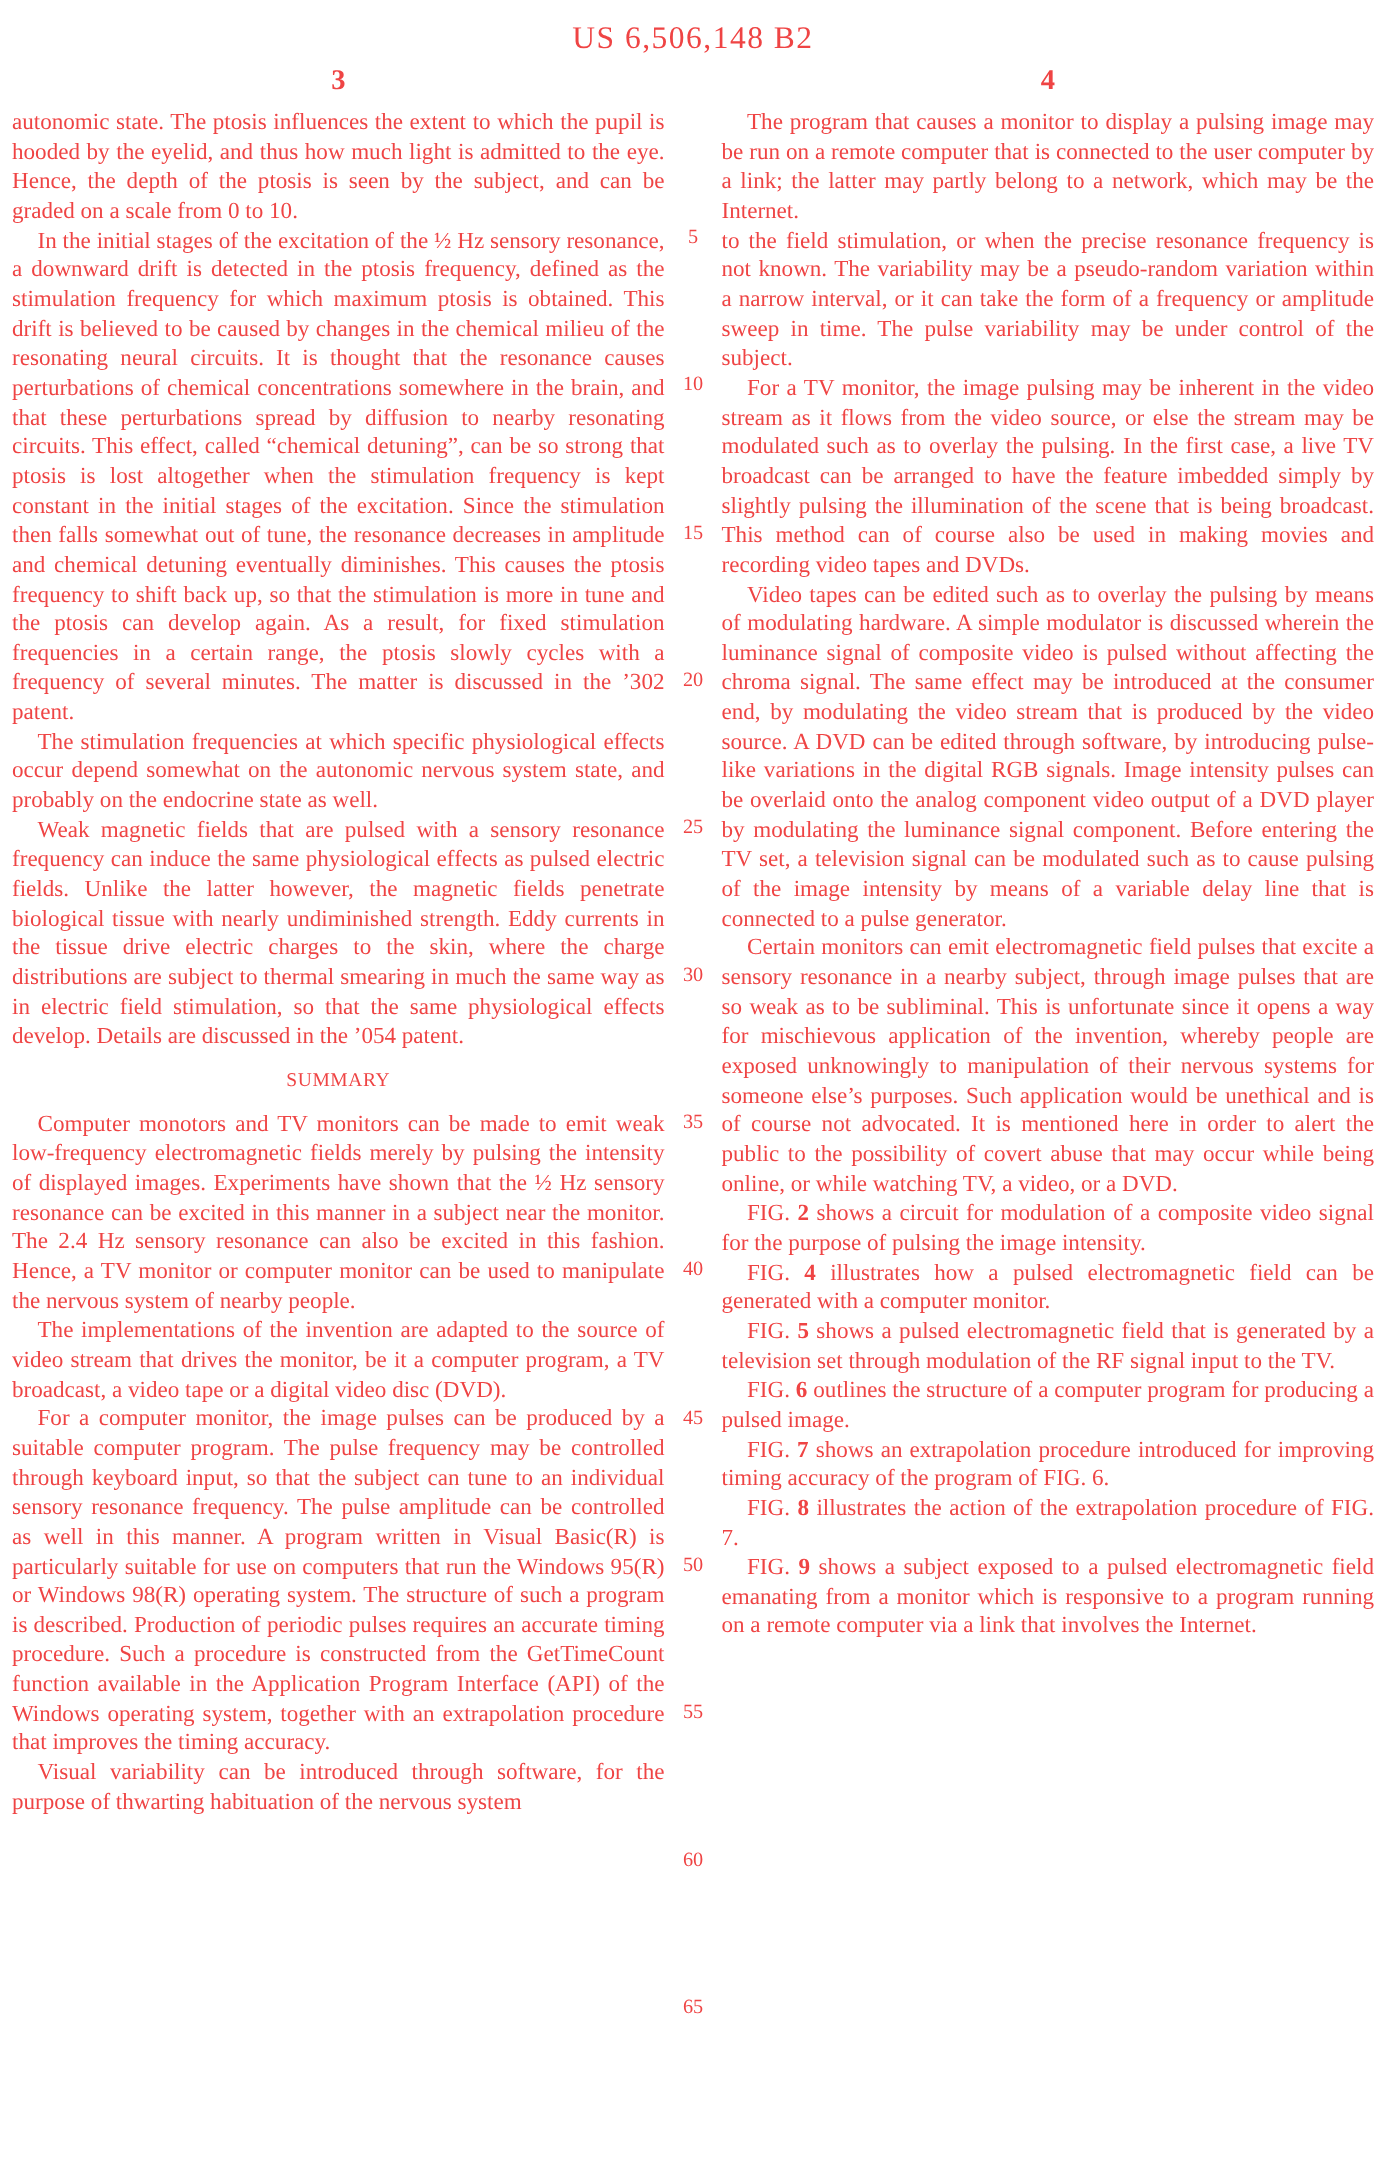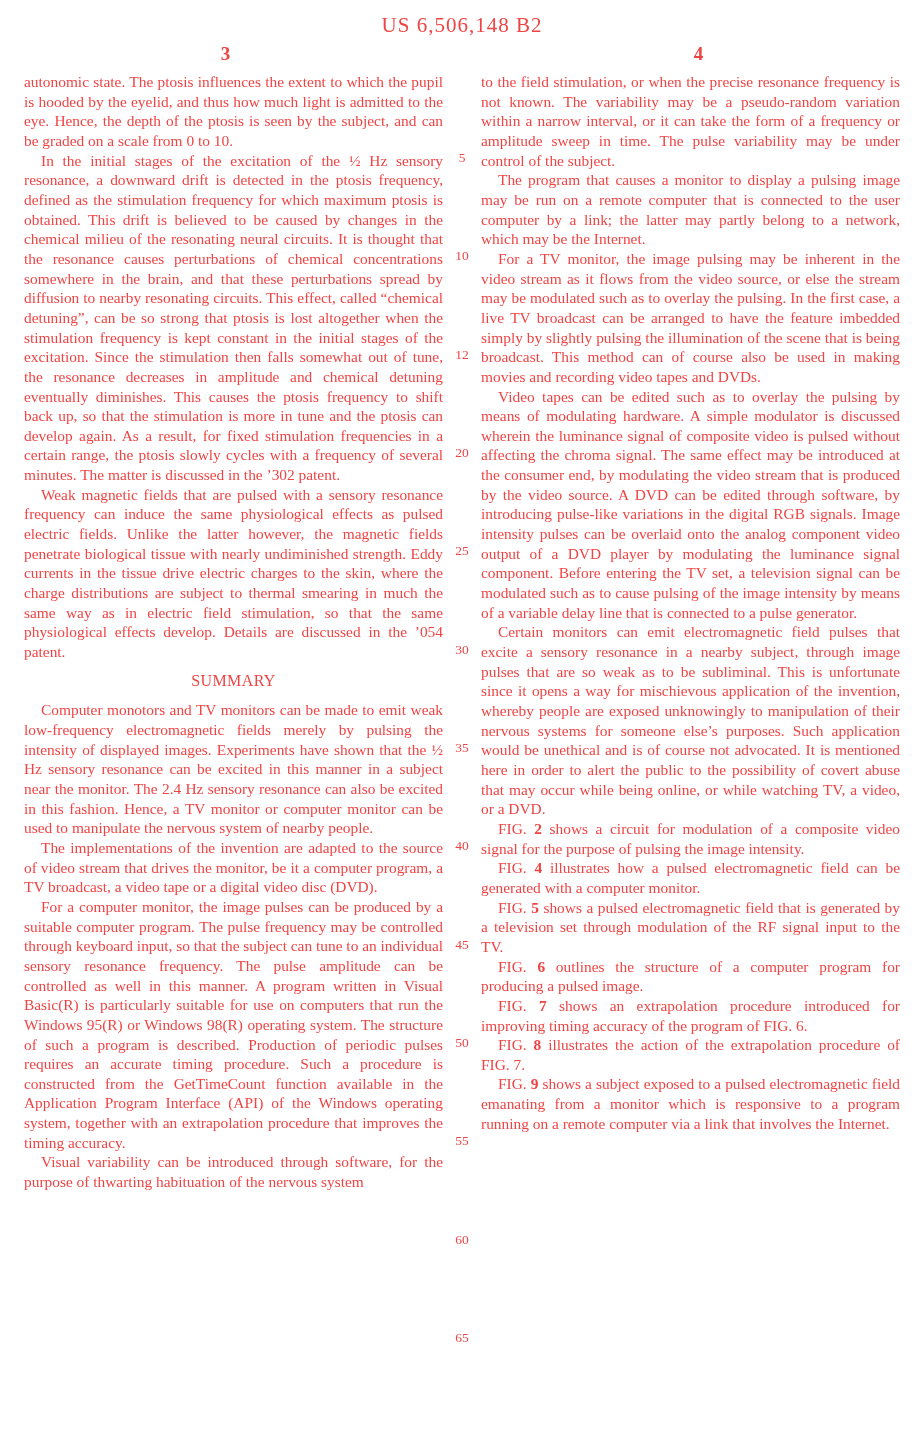--- a/index.html
+++ b/index.html
@@ -26,21 +26,21 @@
     padding: 0 8px;
     font-weight: bold;
     font-size: 19px;
     line-height: 24px;
   }
   .colnums .half { width: 435px; text-align: center; }
   .colnums .mid { width: 38px; }
   .columns {
     display: flex;
     margin-top: 6px;
-    padding: 0 24px;
+    padding: 0 4px;
     align-items: stretch;
     justify-content: center;
   }
   .col {
     width: 435px;
     font-size: 15.4px;
     line-height: 19.65px;
     text-align: justify;
     hyphens: auto;
     -webkit-hyphens: auto;
@@ -54,21 +54,21 @@
     position: absolute;
     left: 0;
     width: 100%;
     text-align: center;
     font-size: 13.5px;
     line-height: 16px;
   }
   .para { margin: 0; }
   .ind { text-indent: 17px; }
   .heading {
-    font-size: 16px;
+    font-size: 13px;
     font-weight: normal;
     line-height: 19.65px;
     text-align: center;
     letter-spacing: 0.4px;
     margin: 9px 0 10px 0;
   }
   .fig b { font-weight: bold; }
 </style>
 </head>
 <body>
@@ -83,47 +83,48 @@
     <span class="half">3</span>
     <span class="mid"></span>
     <span class="half">4</span>
   </div>
 
   <div class="columns">
 
     <div class="col">
       <p class="para">autonomic state. The ptosis influences the extent to which the pupil is hooded by the eyelid, and thus how much light is admitted to the eye. Hence, the depth of the ptosis is seen by the subject, and can be graded on a scale from 0 to 10.</p>
       <p class="para ind">In the initial stages of the excitation of the ½ Hz sensory resonance, a downward drift is detected in the ptosis frequency, defined as the stimulation frequency for which maximum ptosis is obtained. This drift is believed to be caused by changes in the chemical milieu of the resonating neural circuits. It is thought that the resonance causes perturbations of chemical concentrations somewhere in the brain, and that these perturbations spread by diffusion to nearby resonating circuits. This effect, called “chemical detuning”, can be so strong that ptosis is lost altogether when the stimulation frequency is kept constant in the initial stages of the excitation. Since the stimulation then falls somewhat out of tune, the resonance decreases in amplitude and chemical detuning eventually diminishes. This causes the ptosis frequency to shift back up, so that the stimulation is more in tune and the ptosis can develop again. As a result, for fixed stimulation frequencies in a certain range, the ptosis slowly cycles with a frequency of several minutes. The matter is discussed in the ’302 patent.</p>
+      <p class="para ind">The stimulation frequencies at which specific physiological effects occur depend somewhat on the autonomic nervous system state, and probably on the endocrine state as well.</p>
       <p class="para ind">Weak magnetic fields that are pulsed with a sensory resonance frequency can induce the same physiological effects as pulsed electric fields. Unlike the latter however, the magnetic fields penetrate biological tissue with nearly undiminished strength. Eddy currents in the tissue drive electric charges to the skin, where the charge distributions are subject to thermal smearing in much the same way as in electric field stimulation, so that the same physiological effects develop. Details are discussed in the ’054 patent.</p>
       <h2 class="heading">SUMMARY</h2>
       <p class="para ind">Computer monotors and TV monitors can be made to emit weak low-frequency electromagnetic fields merely by pulsing the intensity of displayed images. Experiments have shown that the ½ Hz sensory resonance can be excited in this manner in a subject near the monitor. The 2.4 Hz sensory resonance can also be excited in this fashion. Hence, a TV monitor or computer monitor can be used to manipulate the nervous system of nearby people.</p>
       <p class="para ind">The implementations of the invention are adapted to the source of video stream that drives the monitor, be it a computer program, a TV broadcast, a video tape or a digital video disc (DVD).</p>
       <p class="para ind">For a computer monitor, the image pulses can be produced by a suitable computer program. The pulse frequency may be controlled through keyboard input, so that the subject can tune to an individual sensory resonance frequency. The pulse amplitude can be controlled as well in this manner. A program written in Visual Basic(R) is particularly suitable for use on computers that run the Windows 95(R) or Windows 98(R) operating system. The structure of such a program is described. Production of periodic pulses requires an accurate timing procedure. Such a procedure is constructed from the GetTimeCount function available in the Application Program Interface (API) of the Windows operating system, together with an extrapolation procedure that improves the timing accuracy.</p>
       <p class="para ind">Visual variability can be introduced through software, for the purpose of thwarting habituation of the nervous system</p>
     </div>
 
     <div class="gutter">
       <span class="lnum" style="top:78px">5</span>
       <span class="lnum" style="top:176px">10</span>
-      <span class="lnum" style="top:275px">12</span>
+      <span class="lnum" style="top:275px">15</span>
       <span class="lnum" style="top:373px">20</span>
       <span class="lnum" style="top:471px">25</span>
       <span class="lnum" style="top:570px">30</span>
       <span class="lnum" style="top:668px">35</span>
       <span class="lnum" style="top:766px">40</span>
       <span class="lnum" style="top:865px">45</span>
       <span class="lnum" style="top:963px">50</span>
       <span class="lnum" style="top:1061px">55</span>
       <span class="lnum" style="top:1160px">60</span>
       <span class="lnum" style="top:1258px">65</span>
     </div>
 
     <div class="col">
+      <p class="para ind">The program that causes a monitor to display a pulsing image may be run on a remote computer that is connected to the user computer by a link; the latter may partly belong to a network, which may be the Internet.</p>
       <p class="para">to the field stimulation, or when the precise resonance frequency is not known. The variability may be a pseudo-random variation within a narrow interval, or it can take the form of a frequency or amplitude sweep in time. The pulse variability may be under control of the subject.</p>
-      <p class="para ind">The program that causes a monitor to display a pulsing image may be run on a remote computer that is connected to the user computer by a link; the latter may partly belong to a network, which may be the Internet.</p>
       <p class="para ind">For a TV monitor, the image pulsing may be inherent in the video stream as it flows from the video source, or else the stream may be modulated such as to overlay the pulsing. In the first case, a live TV broadcast can be arranged to have the feature imbedded simply by slightly pulsing the illumination of the scene that is being broadcast. This method can of course also be used in making movies and recording video tapes and DVDs.</p>
       <p class="para ind">Video tapes can be edited such as to overlay the pulsing by means of modulating hardware. A simple modulator is discussed wherein the luminance signal of composite video is pulsed without affecting the chroma signal. The same effect may be introduced at the consumer end, by modulating the video stream that is produced by the video source. A DVD can be edited through software, by introducing pulse-like variations in the digital RGB signals. Image intensity pulses can be overlaid onto the analog component video output of a DVD player by modulating the luminance signal component. Before entering the TV set, a television signal can be modulated such as to cause pulsing of the image intensity by means of a variable delay line that is connected to a pulse generator.</p>
       <p class="para ind">Certain monitors can emit electromagnetic field pulses that excite a sensory resonance in a nearby subject, through image pulses that are so weak as to be subliminal. This is unfortunate since it opens a way for mischievous application of the invention, whereby people are exposed unknowingly to manipulation of their nervous systems for someone else’s purposes. Such application would be unethical and is of course not advocated. It is mentioned here in order to alert the public to the possibility of covert abuse that may occur while being online, or while watching TV, a video, or a DVD.</p>
 
       <p class="para ind fig">
         <span>FIG.</span>
         <b>2</b>
         <span>shows a circuit for modulation of a composite video signal for the purpose of pulsing the image intensity.</span>
       </p>
       <p class="para ind fig">

